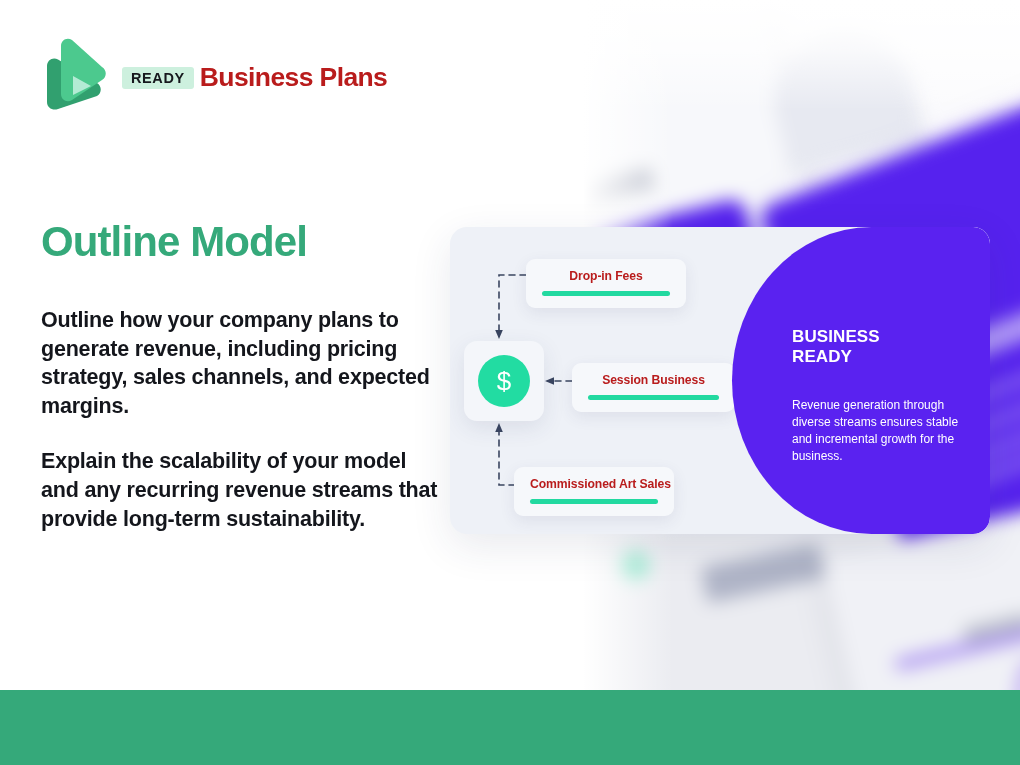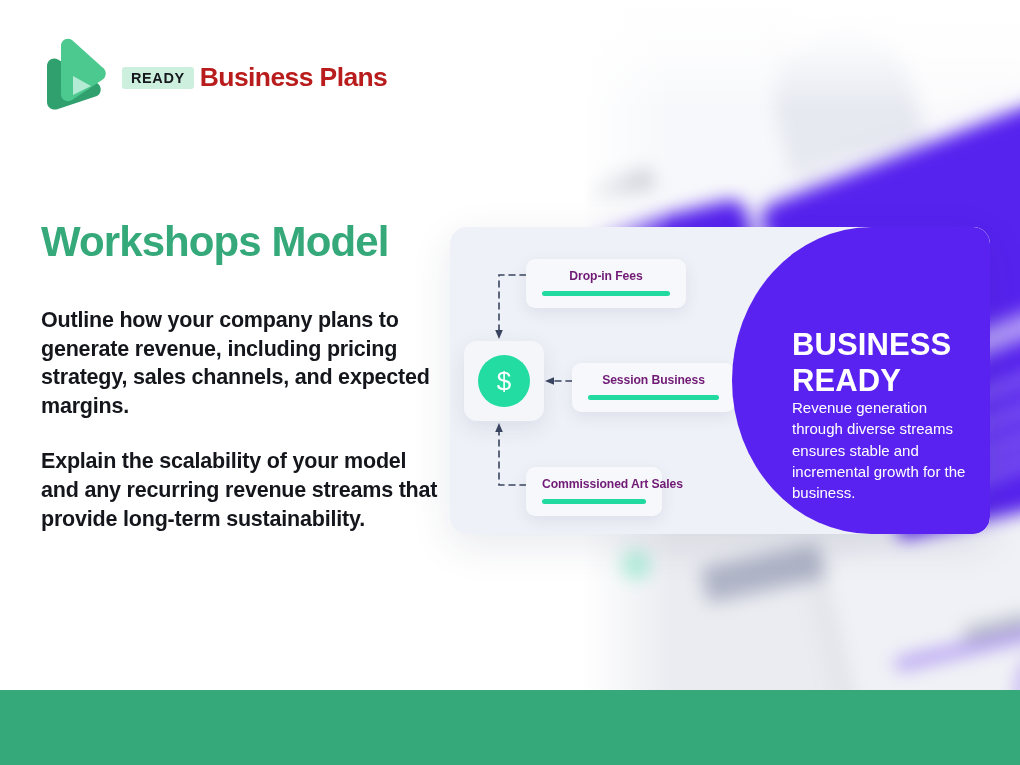--- a/index.html
+++ b/index.html
@@ -163,62 +163,62 @@
     height: 307px;
     background: #5a22f0;
     border-radius: 140px 17px 17px 140px / 154px 17px 17px 154px;
   }
   .purple-title {
     position: absolute;
     left: 60px;
     top: 100px;
     width: 176px;
     color: #ffffff;
-    font-size: 31px;
+    font-size: 17px;
     font-weight: 700;
     line-height: 1.16;
     letter-spacing: 0.1px;
   }
   .purple-sub {
     position: absolute;
     left: 60px;
     top: 170px;
     width: 184px;
     color: #ffffff;
-    font-size: 15px;
+    font-size: 12px;
     font-weight: 400;
     line-height: 1.42;
   }
 
   
   .node {
     position: absolute;
     background: #f6f8fb;
     border-radius: 9px;
     box-shadow: 0 5px 16px rgba(50,60,100,0.09);
     padding: 10px 16px 12px 16px;
   }
   .node-label {
     font-size: 12.2px;
     font-weight: 700;
-    color: #701a75;
+    color: #b91c1c;
     text-align: center;
     white-space: nowrap;
     letter-spacing: -0.1px;
   }
   .node-underline {
     margin-top: 8px;
     height: 4.5px;
     border-radius: 3px;
     background: #22d9a0;
   }
 
   .node-drop    { left: 76px;  top: 32px;  width: 160px; }
   .node-session { left: 122px; top: 136px; width: 163px; }
-  .node-art     { left: 76px;  top: 240px; width: 136px; }
+  .node-art     { left: 64px;  top: 240px; width: 160px; }
 
   
   .money-box {
     position: absolute;
     left: 14px;
     top: 114px;
     width: 80px;
     height: 80px;
     background: #f4f6fa;
     border-radius: 13px;
@@ -294,21 +294,21 @@
         <path d="M19 8 C19 2 25 -1 30 2 L60 29 C65 32 65 39 60 42 L30 62 C25 65 19 62 19 56 Z" fill="#4cc98e"></path>
         <path d="M31 38 L49 48 L31 57 Z" fill="#bfeedb" opacity="0.9"></path>
       </svg>
     </span>
     <span class="logo-text">
       <span class="ready-badge">READY</span>
       <span class="brand-name">Business Plans</span>
     </span>
   </div>
 
-  <h1 class="headline">Workshops Model</h1>
+  <h1 class="headline">Outline Model</h1>
 
   <div class="body-copy">
     <p>Outline how your company plans to generate revenue, including pricing strategy, sales channels, and expected margins.</p>
     <p>Explain the scalability of your model and any recurring revenue streams that provide long-term sustainability.</p>
   </div>
 
   <div class="diagram-card">
 
     <svg class="connectors" viewBox="0 0 540 307">
 

